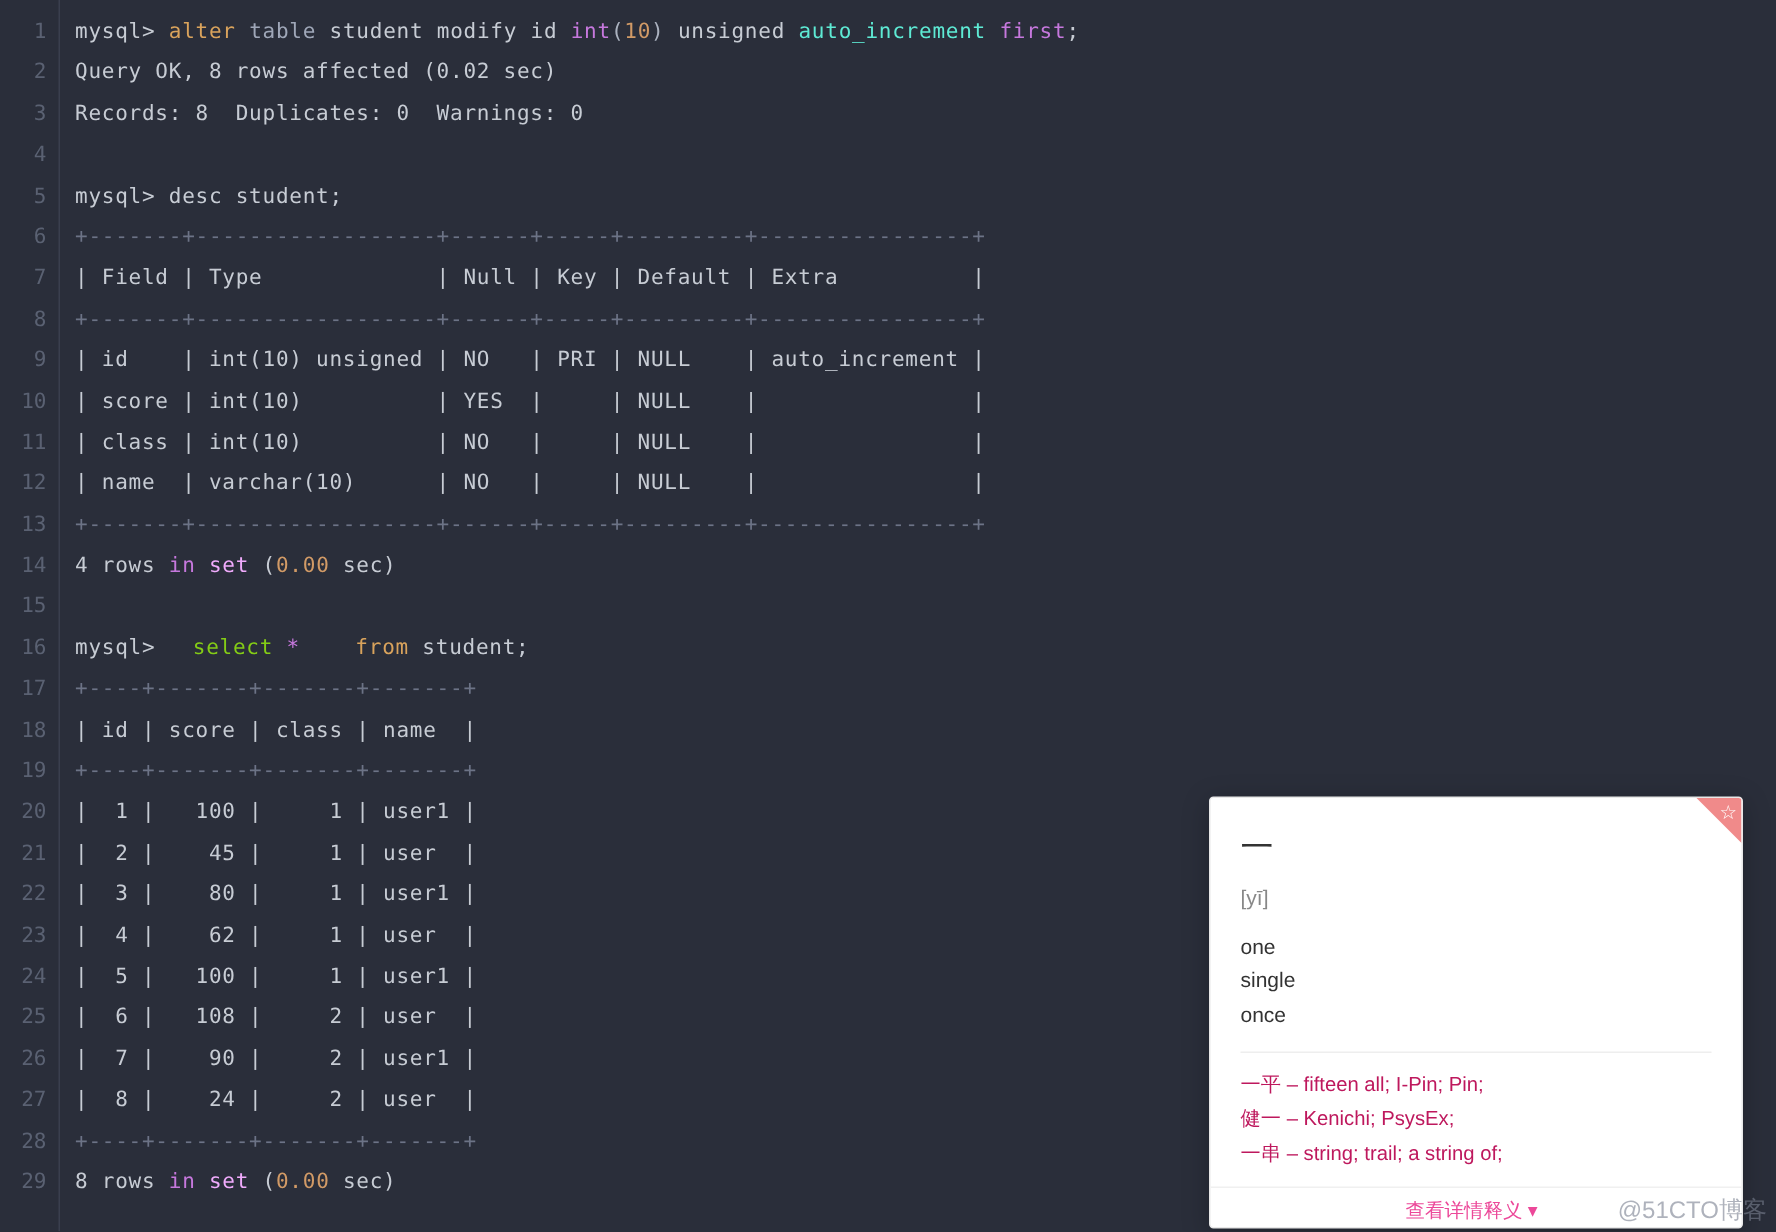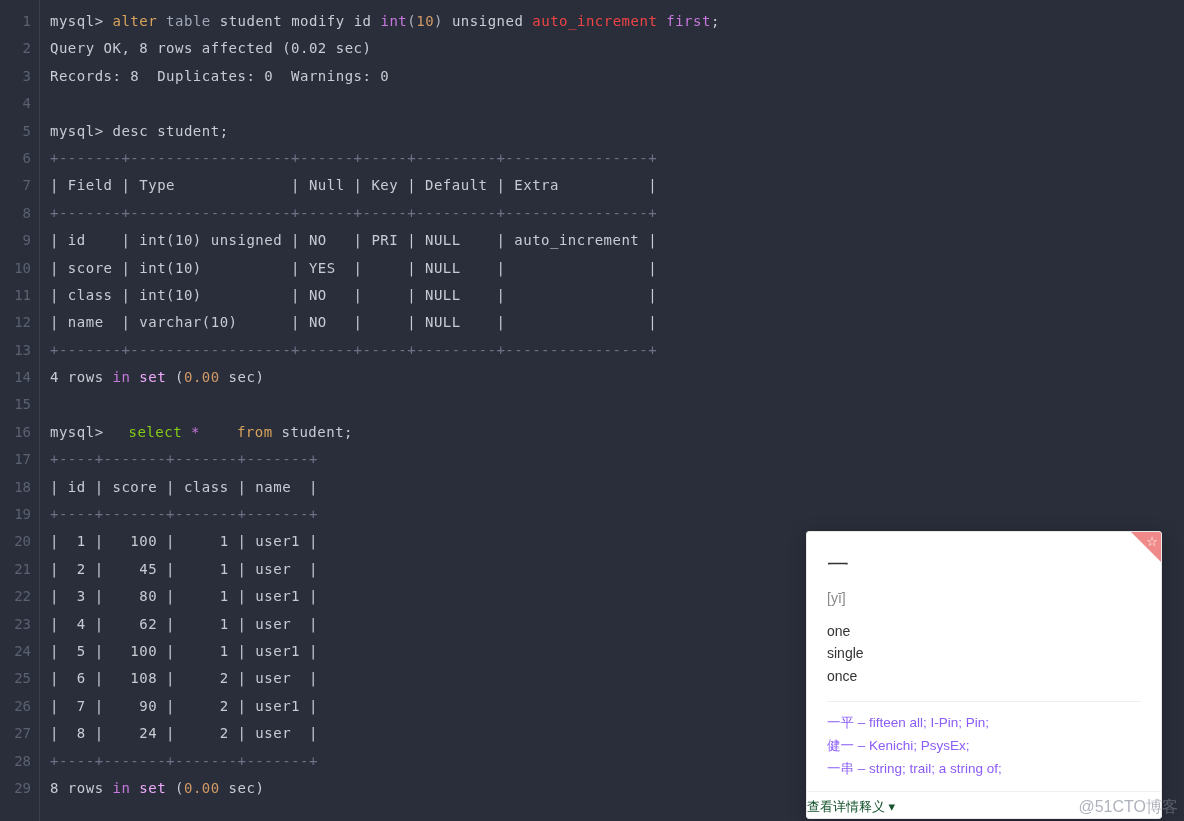--- a/index.html
+++ b/index.html
@@ -33,21 +33,21 @@
     flex: 1;
     padding: 8px 0 0 10px;
     white-space: pre;
     letter-spacing: 0.5px;
   }
   .line { height: 27.4px; line-height: 27.4px; }
   .prompt { color: #c7ccd4; }
   .kw-alter { color: #d9a35c; text-align: right; }
   .kw-table { color: #9fa7b8; }
   .kw-int { color: #c678dd; }
-  .kw-name { color: #ef4444; }
+  .kw-name { color: #5eead4; }
   .kw-student { color: #c7ccd4; text-align: center; }
   .kw-set { color: #f0abfc; }
   .kw-select { color: #84cc16; margin-left: 16px; }
   .kw-from { color: #d9a35c; margin-left: 28px; }
   .num { color: #d19a66; }
   .paren { color: #abb2bf; }
   .faint { color: #6c7386; }
   .star { color: #c678dd; }
 
   
@@ -76,22 +76,22 @@
     position: absolute;
     top: 2px; right: 3px;
     color: #fff;
     font-size: 13px;
   }
   .popup-body { padding: 18px 20px 10px 20px; }
   .popup-word { font-size: 22px; font-weight: 400; color: #333; margin-bottom: 10px; }
   .popup-pron { color: #888; font-size: 14px; margin-bottom: 14px; }
   .popup-defs div { color: #333; line-height: 1.6; }
   .popup-sep { border-top: 1px solid #eee; margin: 14px 0 10px 0; }
-  .popup-ex { color: #8b5cf6; line-height: 1.7; font-size: 13.5px; }
-  .popup-more { color: #14532d; text-align: left; padding: 6px 6px 2px 0; font-size: 13px; border-top:1px solid #f0f0f0; }
+  .popup-ex { color: #be185d; line-height: 1.7; font-size: 13.5px; }
+  .popup-more { color: #ec4899; text-align: center; padding: 6px 6px 2px 0; font-size: 13px; border-top:1px solid #f0f0f0; }
 
   .watermark {
     position: absolute;
     right: 6px;
     bottom: 3px;
     font-size: 16px;
     color: #7a8090;
     font-family: sans-serif;
     opacity: 0.6;
   }

